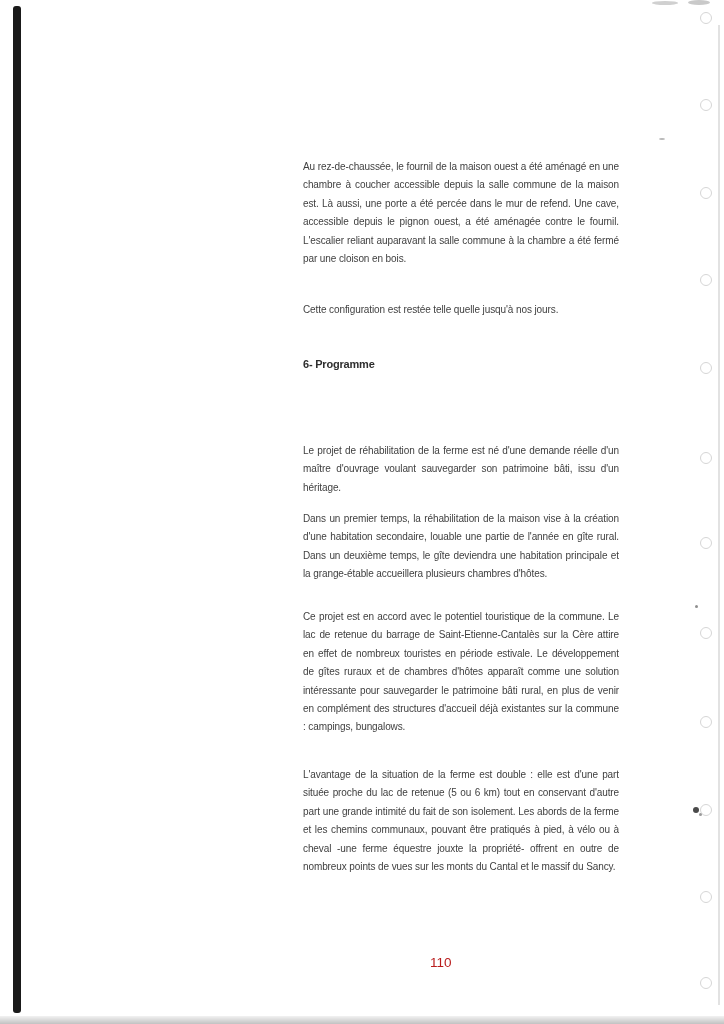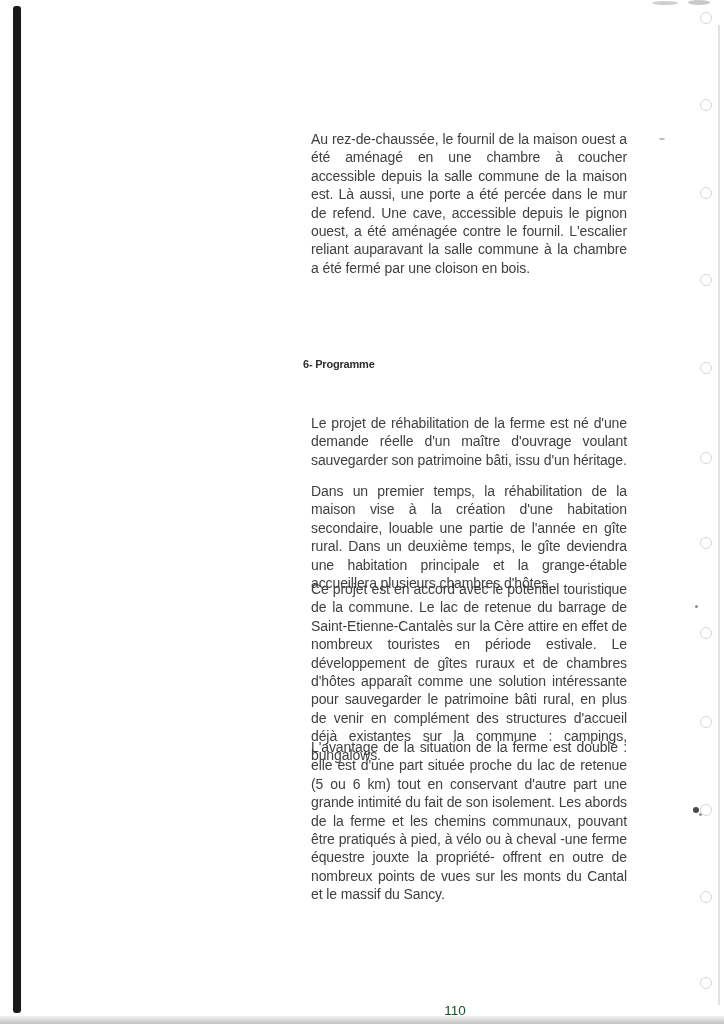--- a/index.html
+++ b/index.html
@@ -14,29 +14,29 @@
   html,body{width:724px;height:1024px;}
   body{font-family:"Liberation Sans","DejaVu Sans",sans-serif;background:var(--paper-color);}
   .page{position:relative;width:724px;height:1024px;background:var(--paper-color);overflow:hidden;}
 
   
   .spine{position:absolute;left:13px;top:6px;width:8px;height:1007px;
          background:var(--spine-color);border-radius:3px;}
 
   
   .textcol{position:absolute;left:303px;top:0;width:316px;height:1024px;}
-  .body-par{position:absolute;left:8px;width:316px;
-            font-size:14px;line-height:18.4px;color:var(--text-color);
-            text-align:justify;letter-spacing:-0.1px;}
+  .body-par{position:absolute;left:0;width:316px;
+            font-size:10px;line-height:18.4px;color:var(--text-color);
+            text-align:justify;letter-spacing:-0.1px;margin-top:28px;}
   .heading{position:absolute;left:0;width:316px;
            font-size:11px;font-weight:bold;color:var(--heading-color);
            letter-spacing:-0.2px;}
 
-  .pagenum{position:absolute;left:430px;top:955px;width:50px;text-align:center;
-           font-size:13.5px;color:#14532d;margin-top:48px;}
+  .pagenum{position:absolute;left:430px;top:955px;width:50px;
+           font-size:13.5px;color:#b91c1c;}
 
   
   .edge-line{position:absolute;left:718px;top:25px;width:1.5px;height:980px;
              background:var(--edge-line-color);}
 
   
   .hole{position:absolute;border:1.4px solid var(--hole-color);border-radius:50%;
         background:transparent;}
 
   
@@ -49,20 +49,21 @@
 </head>
 <body>
 
 <div class="page">
 
   <div class="spine"></div>
 
   <div class="textcol">
     <p class="body-par" style="top:130px">Au rez-de-chaussée, le fournil de la maison ouest a été aménagé en une chambre à coucher accessible depuis la salle commune de la maison est. Là aussi, une porte a été percée dans le mur de refend. Une cave, accessible depuis le pignon ouest, a été aménagée contre le fournil. L'escalier reliant auparavant la salle commune à la chambre a été fermé par une cloison en bois.</p>
 
+    <p class="body-par" style="top:273px">Cette configuration est restée telle quelle jusqu'à nos jours.</p>
 
     <h2 class="heading" style="top:358px">6- Programme</h2>
 
     <p class="body-par" style="top:482px">Dans un premier temps, la réhabilitation de la maison vise à la création d'une habitation secondaire, louable une partie de l'année en gîte rural. Dans un deuxième temps, le gîte deviendra une habitation principale et la grange-étable accueillera plusieurs chambres d'hôtes.</p>
 
     <p class="body-par" style="top:414px">Le projet de réhabilitation de la ferme est né d'une demande réelle d'un maître d'ouvrage voulant sauvegarder son patrimoine bâti, issu d'un héritage.</p>
 
     <p class="body-par" style="top:580px">Ce projet est en accord avec le potentiel touristique de la commune. Le lac de retenue du barrage de Saint-Etienne-Cantalès sur la Cère attire en effet de nombreux touristes en période estivale. Le développement de gîtes ruraux et de chambres d'hôtes apparaît comme une solution intéressante pour sauvegarder le patrimoine bâti rural, en plus de venir en complément des structures d'accueil déjà existantes sur la commune : campings, bungalows.</p>
 
     <p class="body-par" style="top:738px">L'avantage de la situation de la ferme est double : elle est d'une part située proche du lac de retenue (5 ou 6 km) tout en conservant d'autre part une grande intimité du fait de son isolement. Les abords de la ferme et les chemins communaux, pouvant être pratiqués à pied, à vélo ou à cheval -une ferme équestre jouxte la propriété- offrent en outre de nombreux points de vues sur les monts du Cantal et le massif du Sancy.</p>

